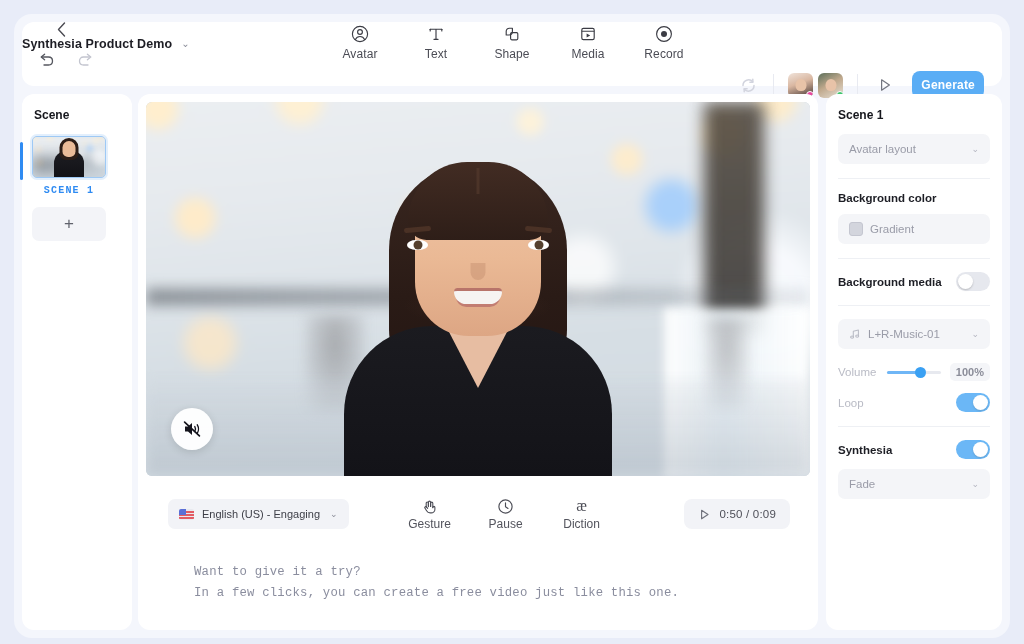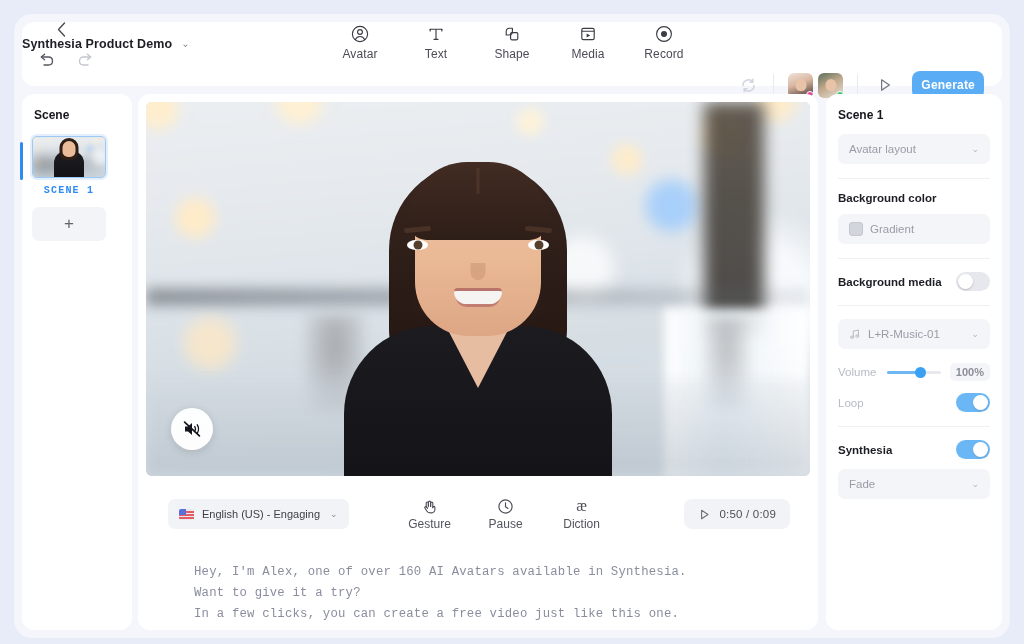--- a/index.html
+++ b/index.html
@@ -682,21 +682,20 @@
 
       <div class="timecode">
         <svg width="13" height="13" viewBox="0 0 13 13" fill="none">
           <path d="M3.6 2.2L10 6.5L3.6 10.8V2.2Z" stroke="#70727c" stroke-width="1.15" stroke-linejoin="round"></path>
         </svg>
         <span class="tc-txt">0:50 / 0:09</span>
       </div>
     </div>
 
     <div id="script">
-      <div class="script-line">Hey, I'm Alex, one of over 160 AI Avatars available in Synthesia.</div>
       <div class="script-line">Want to give it a try?</div>
       <div class="script-line">In a few clicks, you can create a free video just like this one.</div>
     </div>
 
   </div>
 
   <div id="props">
 
     <div class="p-title">Scene 1</div>
 

